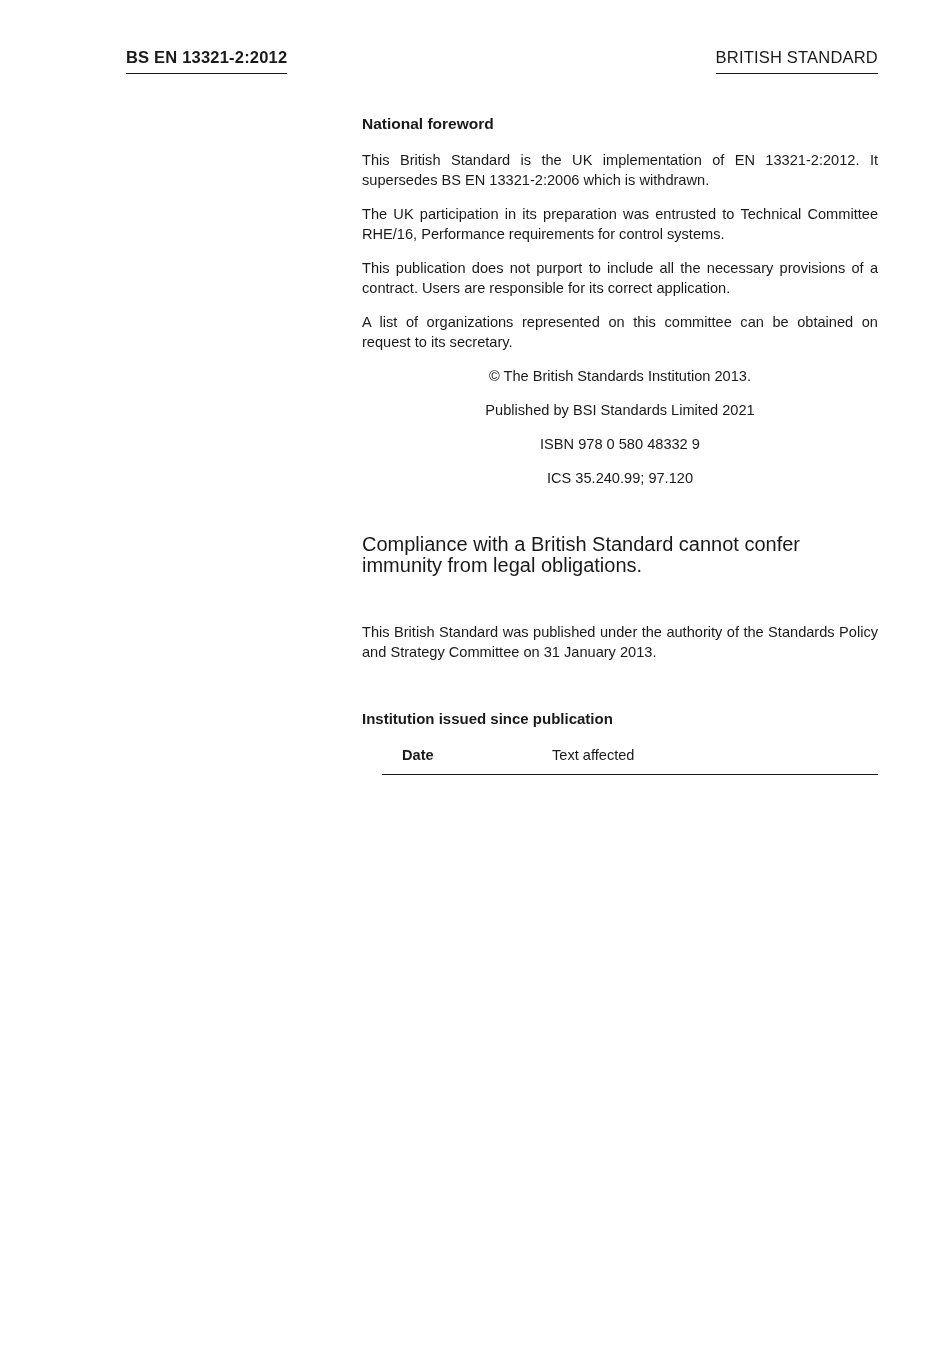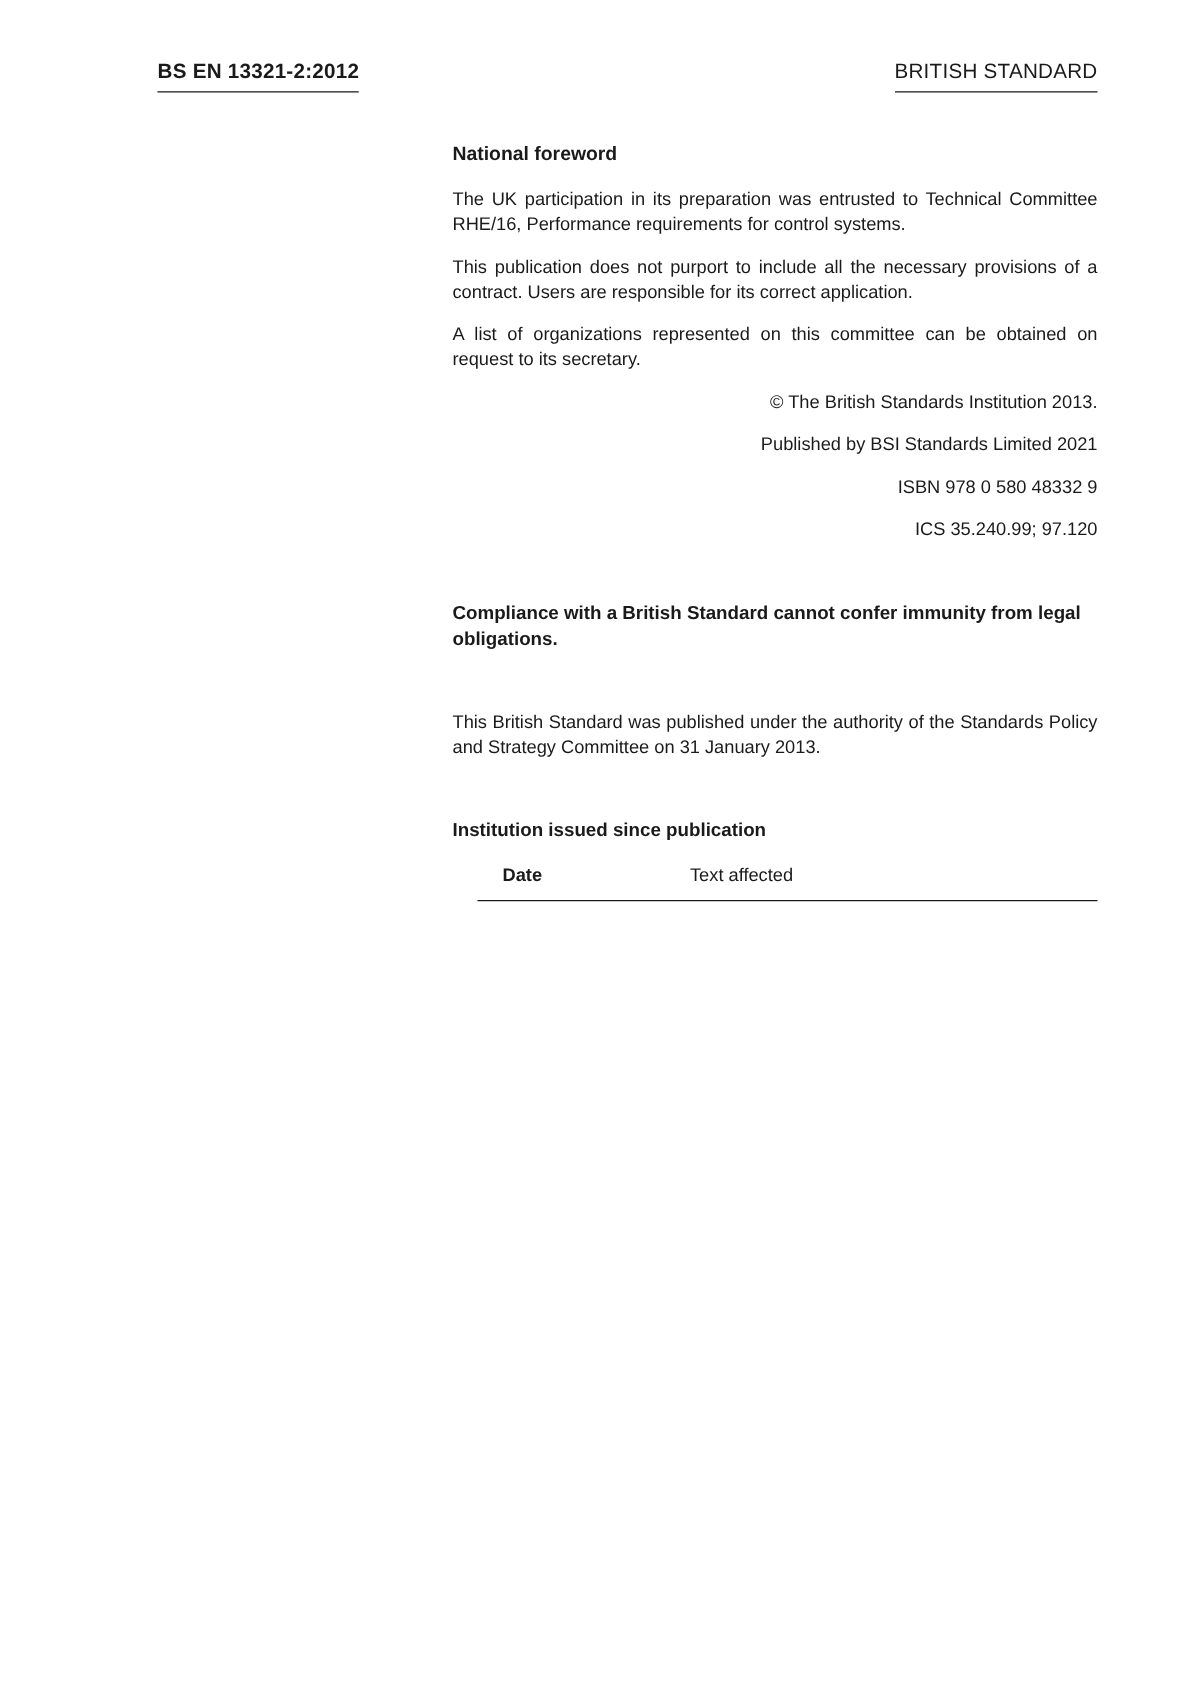--- a/index.html
+++ b/index.html
@@ -42,26 +42,26 @@
   }
   .fw-title {
     font-size: 15.5px;
     font-weight: bold;
     margin: 0 0 16px 0;
   }
   .content p.body-par {
     margin: 0 0 14px 0;
     text-align: justify;
   }
-  .content p.body-par.no-justify { text-align: right; }
+  .content p.body-par.no-justify { text-align: center; }
   .compliance {
     margin: 46px 0 0 0;
-    font-size: 15px;
+    font-size: 20px;
     line-height: 21px;
-    font-weight: bold;
+    font-weight: normal;
     text-align: left;
   }
   .authority {
     margin: 46px 0 0 0;
     text-align: justify;
   }
   .amendments-title {
     margin: 47px 0 0 0;
     font-size: 15px;
     font-weight: bold;
@@ -89,20 +89,21 @@
 
   <div class="running-header">
     <span class="hdr-left">BS EN 13321-2:2012</span>
     <span class="hdr-right">BRITISH STANDARD</span>
   </div>
 
   <div class="content">
 
     <h2 class="fw-title">National foreword</h2>
 
+    <p class="body-par">This British Standard is the UK implementation of EN 13321-2:2012. It supersedes BS EN 13321-2:2006 which is withdrawn.</p>
 
     <p class="body-par">The UK participation in its preparation was entrusted to Technical Committee RHE/16, Performance requirements for control systems.</p>
 
     <p class="body-par">This publication does not purport to include all the necessary provisions of a contract. Users are responsible for its correct application.</p>
 
     <p class="body-par">A list of organizations represented on this committee can be obtained on request to its secretary.</p>
 
     <p class="body-par no-justify">© The British Standards Institution 2013.</p>
 
     <p class="body-par no-justify">Published by BSI Standards Limited 2021</p>

